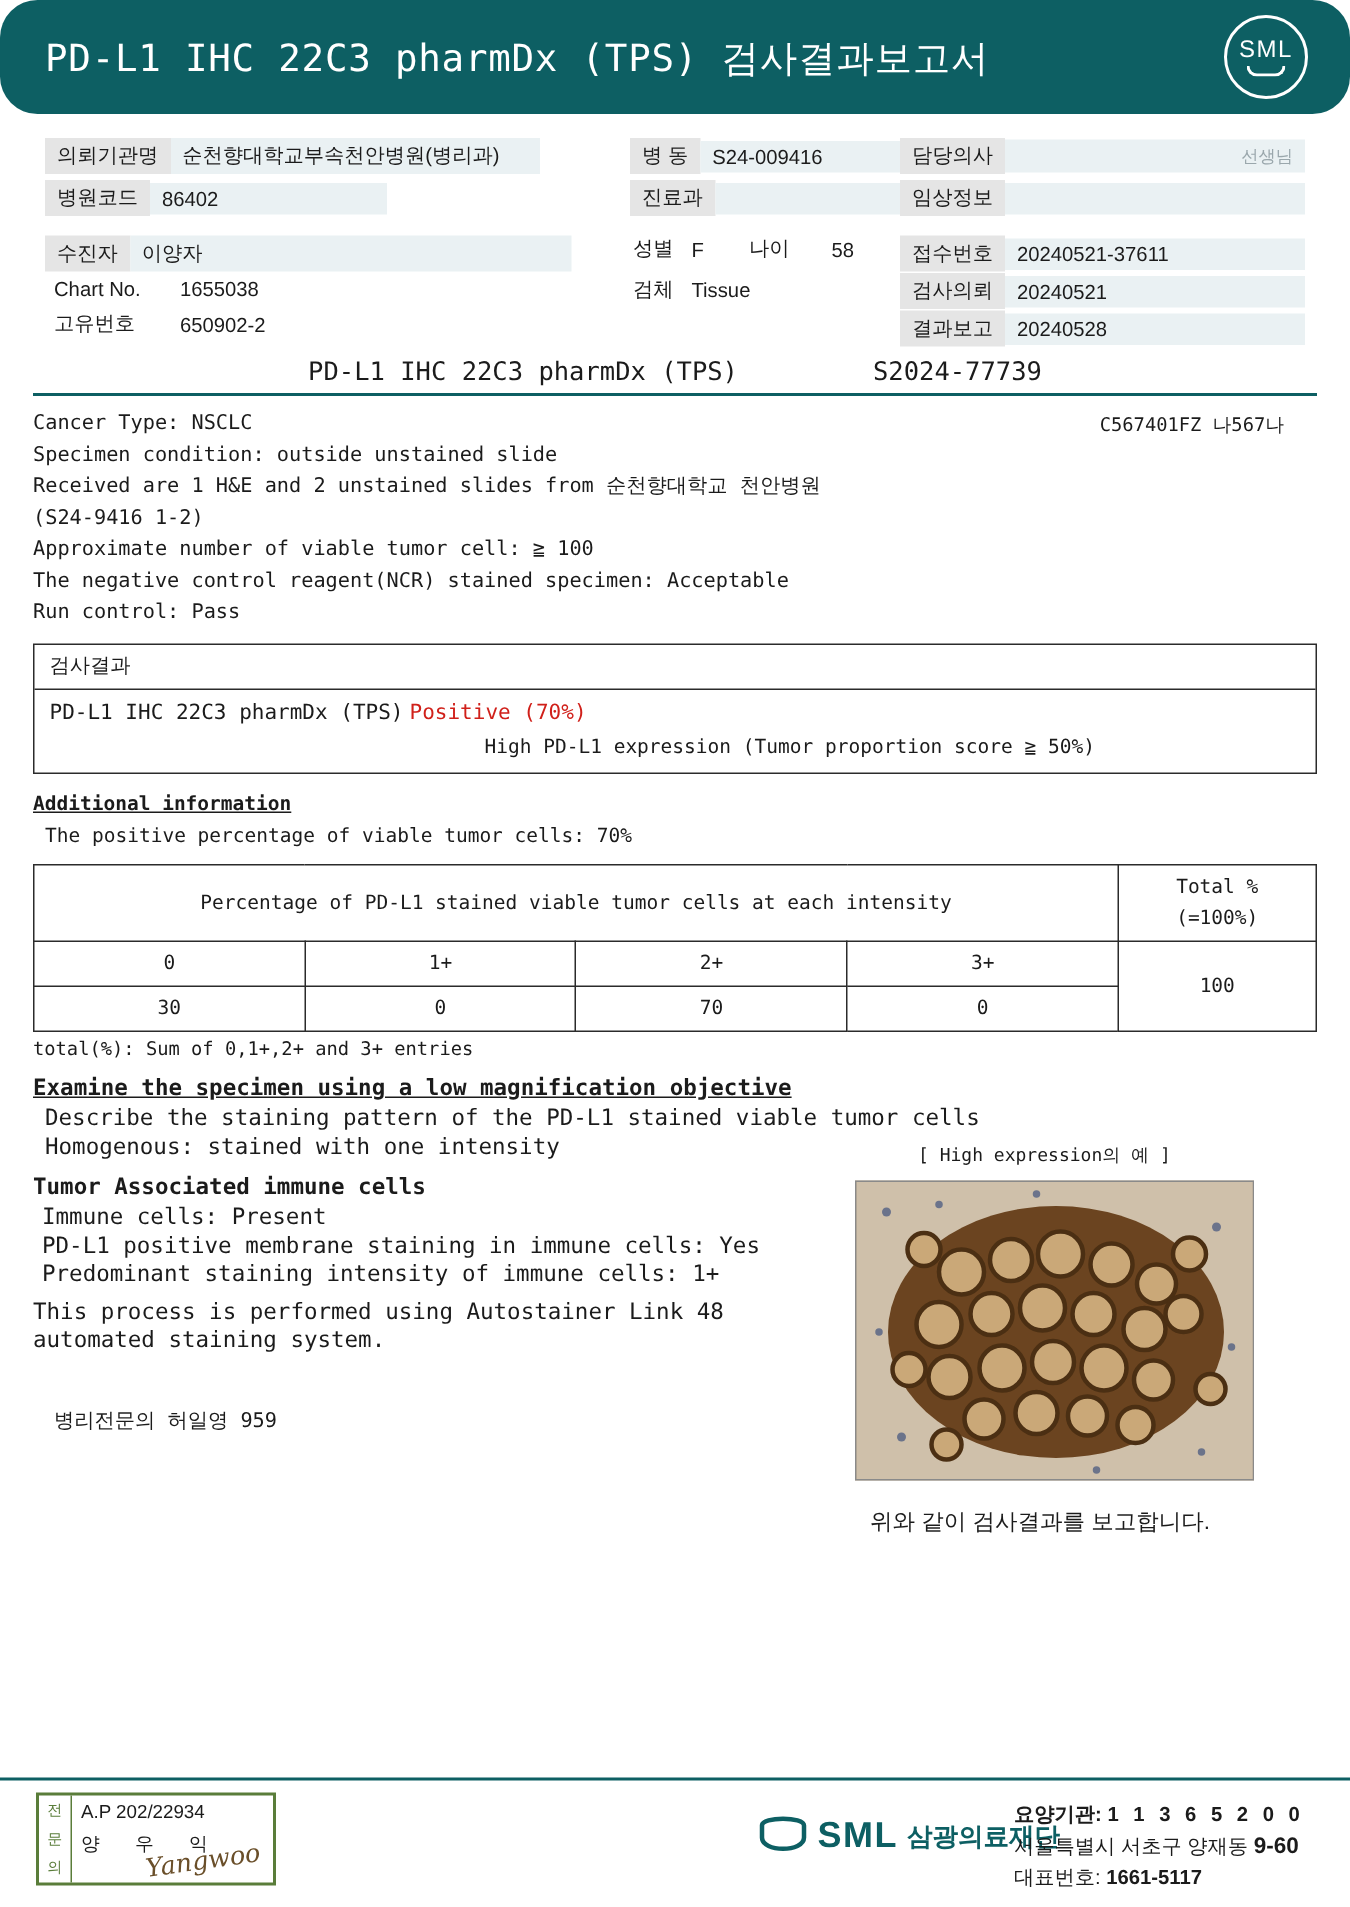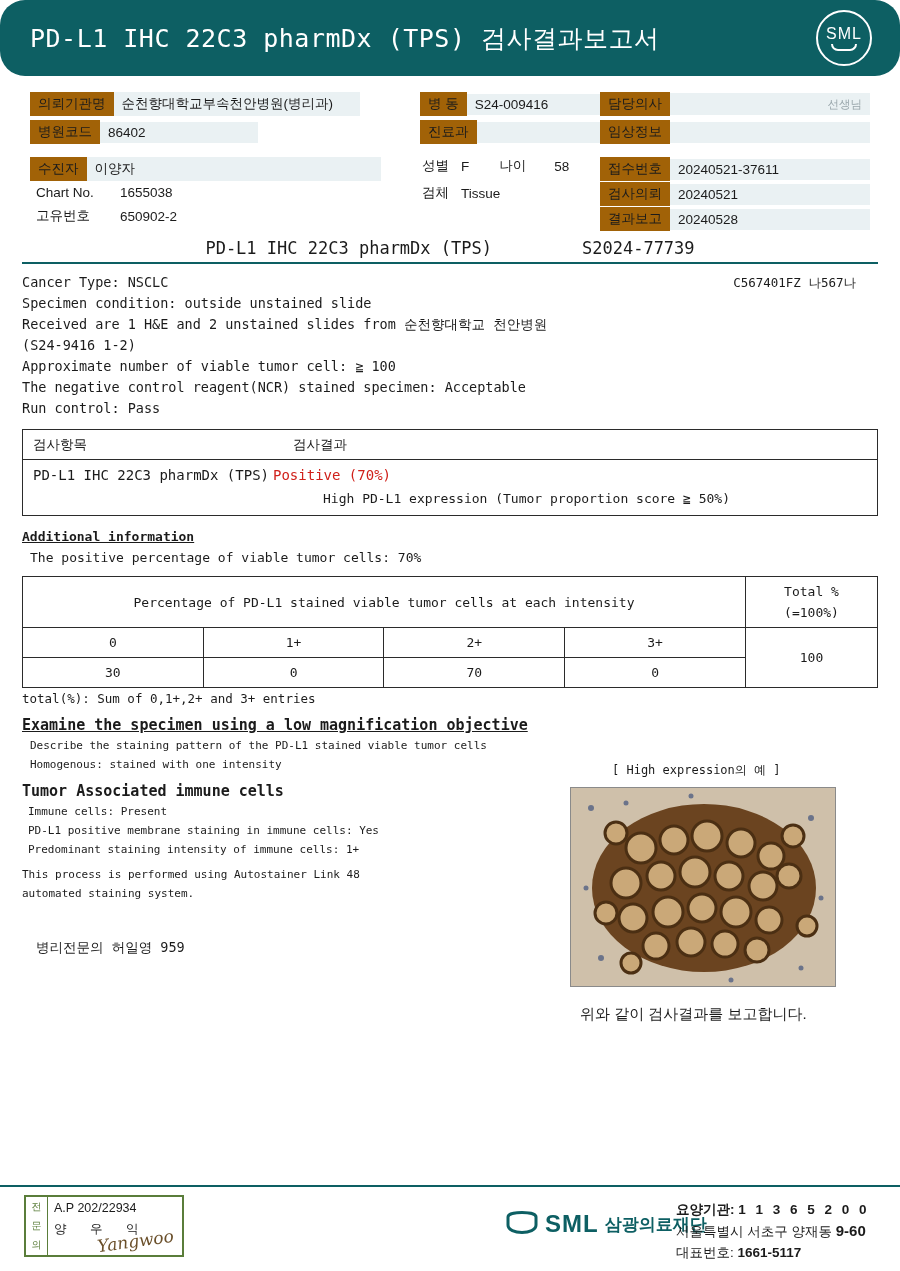--- a/index.html
+++ b/index.html
@@ -60,21 +60,21 @@
     height: 140px;
     font-family: "Liberation Sans", sans-serif;
     font-size: 13.5px;
   }
   .fld {
     position: absolute;
     display: flex;
     align-items: center;
   }
   .lbl {
-    background: #a16207;
+    background: #e5e5e5;
     padding: 3px 8px;
     color: #1b1b1b;
     white-space: nowrap;
   }
   .val {
     background: #eaf1f3;
     padding: 3px 8px;
     white-space: nowrap;
   }
   .plain { background: transparent; }
@@ -137,21 +137,21 @@
   }
   .positive { color: #d0201a; }
   .result-sub {
     padding: 0 10px 6px 10px;
     font-size: 13px;
     text-align: left;
     padding-left: 300px;
   }
   .underline-h { text-decoration: underline; font-weight: bold; font-size: 13px; }
   .bold-h { font-weight: bold; font-size: 15px; }
-  .sm { font-size: 11px; line-height: 19px; }
+  .sm { font-size: 15px; line-height: 19px; }
 
   .image-box {
     position: absolute;
     left: 570px;
     top: 787px;
     width: 266px;
     height: 200px;
     border: 1px solid #8a8a8a;
     overflow: hidden;
     background: #cbb79a;
@@ -331,21 +331,20 @@
   <div>Cancer Type: NSCLC</div>
   <div>Specimen condition: outside unstained slide</div>
   <div>Received are 1 H&amp;E and 2 unstained slides from 순천향대학교 천안병원</div>
   <div>(S24-9416 1-2)</div>
   <div>Approximate number of viable tumor cell: ≧ 100</div>
   <div>The negative control reagent(NCR) stained specimen: Acceptable</div>
   <div>Run control: Pass</div>
 
   <div class="result-box" style="margin-top:10px;">
     <div class="result-head">
-      <span class="c1">검사항목</span>
       <span>검사결과</span>
     </div>
     <div class="result-row">
       <span>PD-L1 IHC 22C3 pharmDx (TPS)</span>
       <span class="positive" style="margin-left:4px;">Positive (70%)</span>
     </div>
     <div class="result-sub">High PD-L1 expression (Tumor proportion score ≧ 50%)</div>
   </div>
 
   <div class="underline-h" style="margin-top:10px;">Additional information</div>

